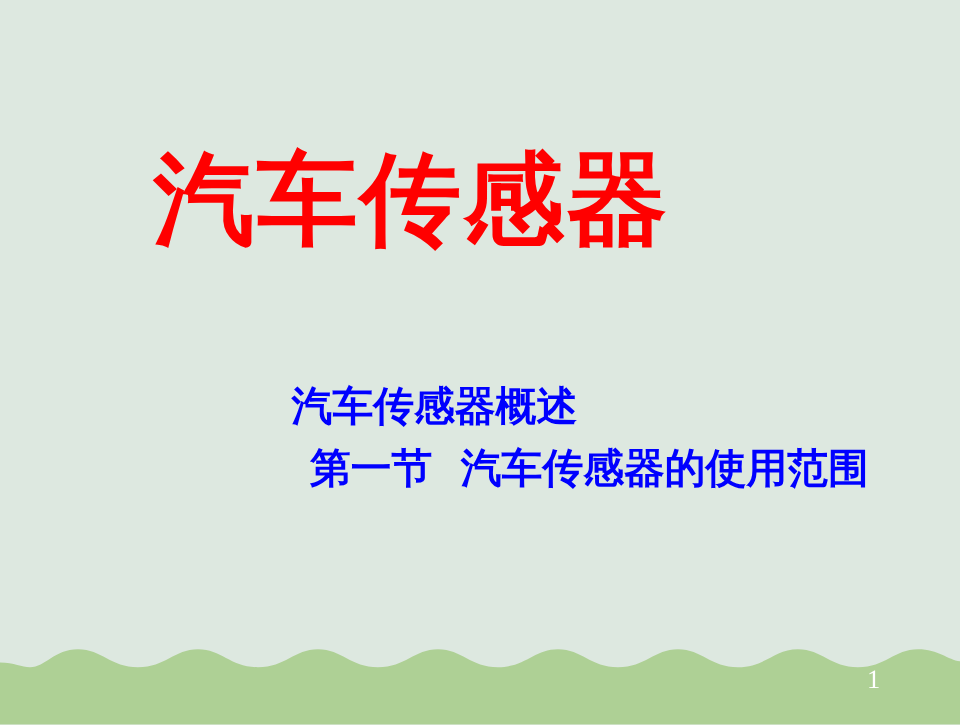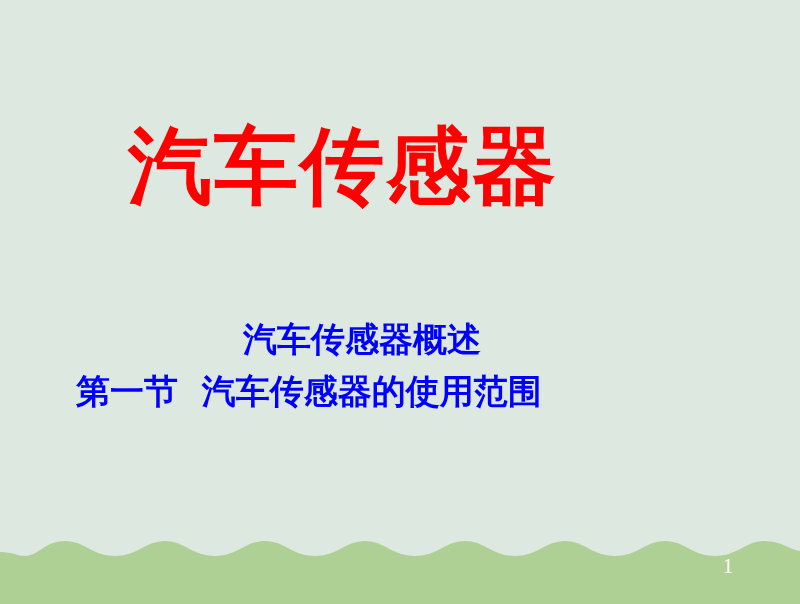--- a/index.html
+++ b/index.html
@@ -65,21 +65,21 @@
     font-size: 34px;
     font-weight: bold;
     line-height: 52px;
     white-space: pre;
     font-family: "DejaVu Sans", "Liberation Sans", sans-serif;
   }
   .outline-line.centered {
     text-align: center;
   }
   .outline-line.indented {
-    text-align: left;
+    text-align: right;
     padding-left: 76px;
   }
 
   
   #slide-number {
     position: absolute;
     left: 714px;
     top: 552px;
     width: 28px;
     text-align: center;

